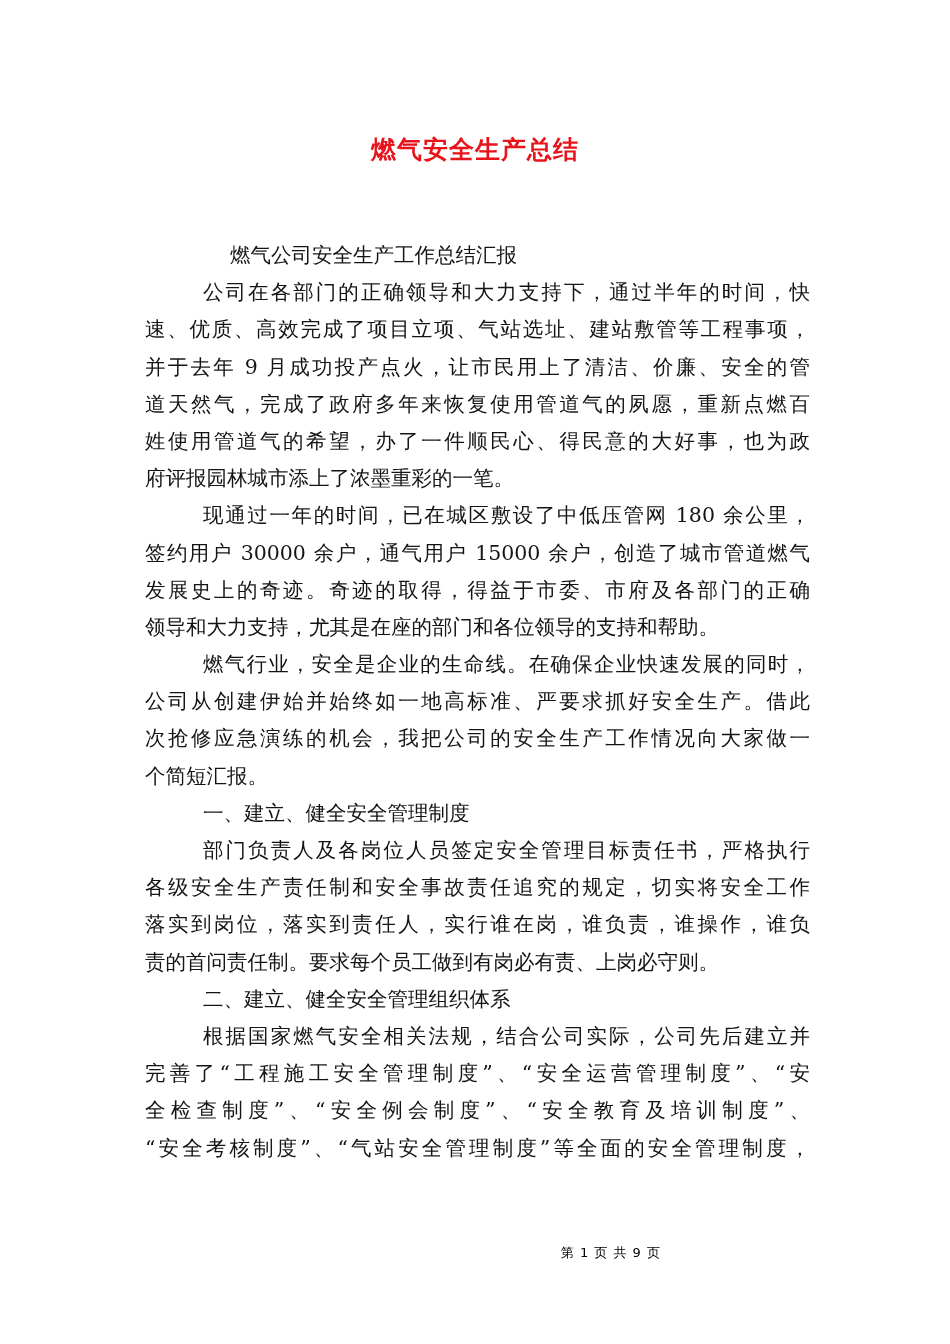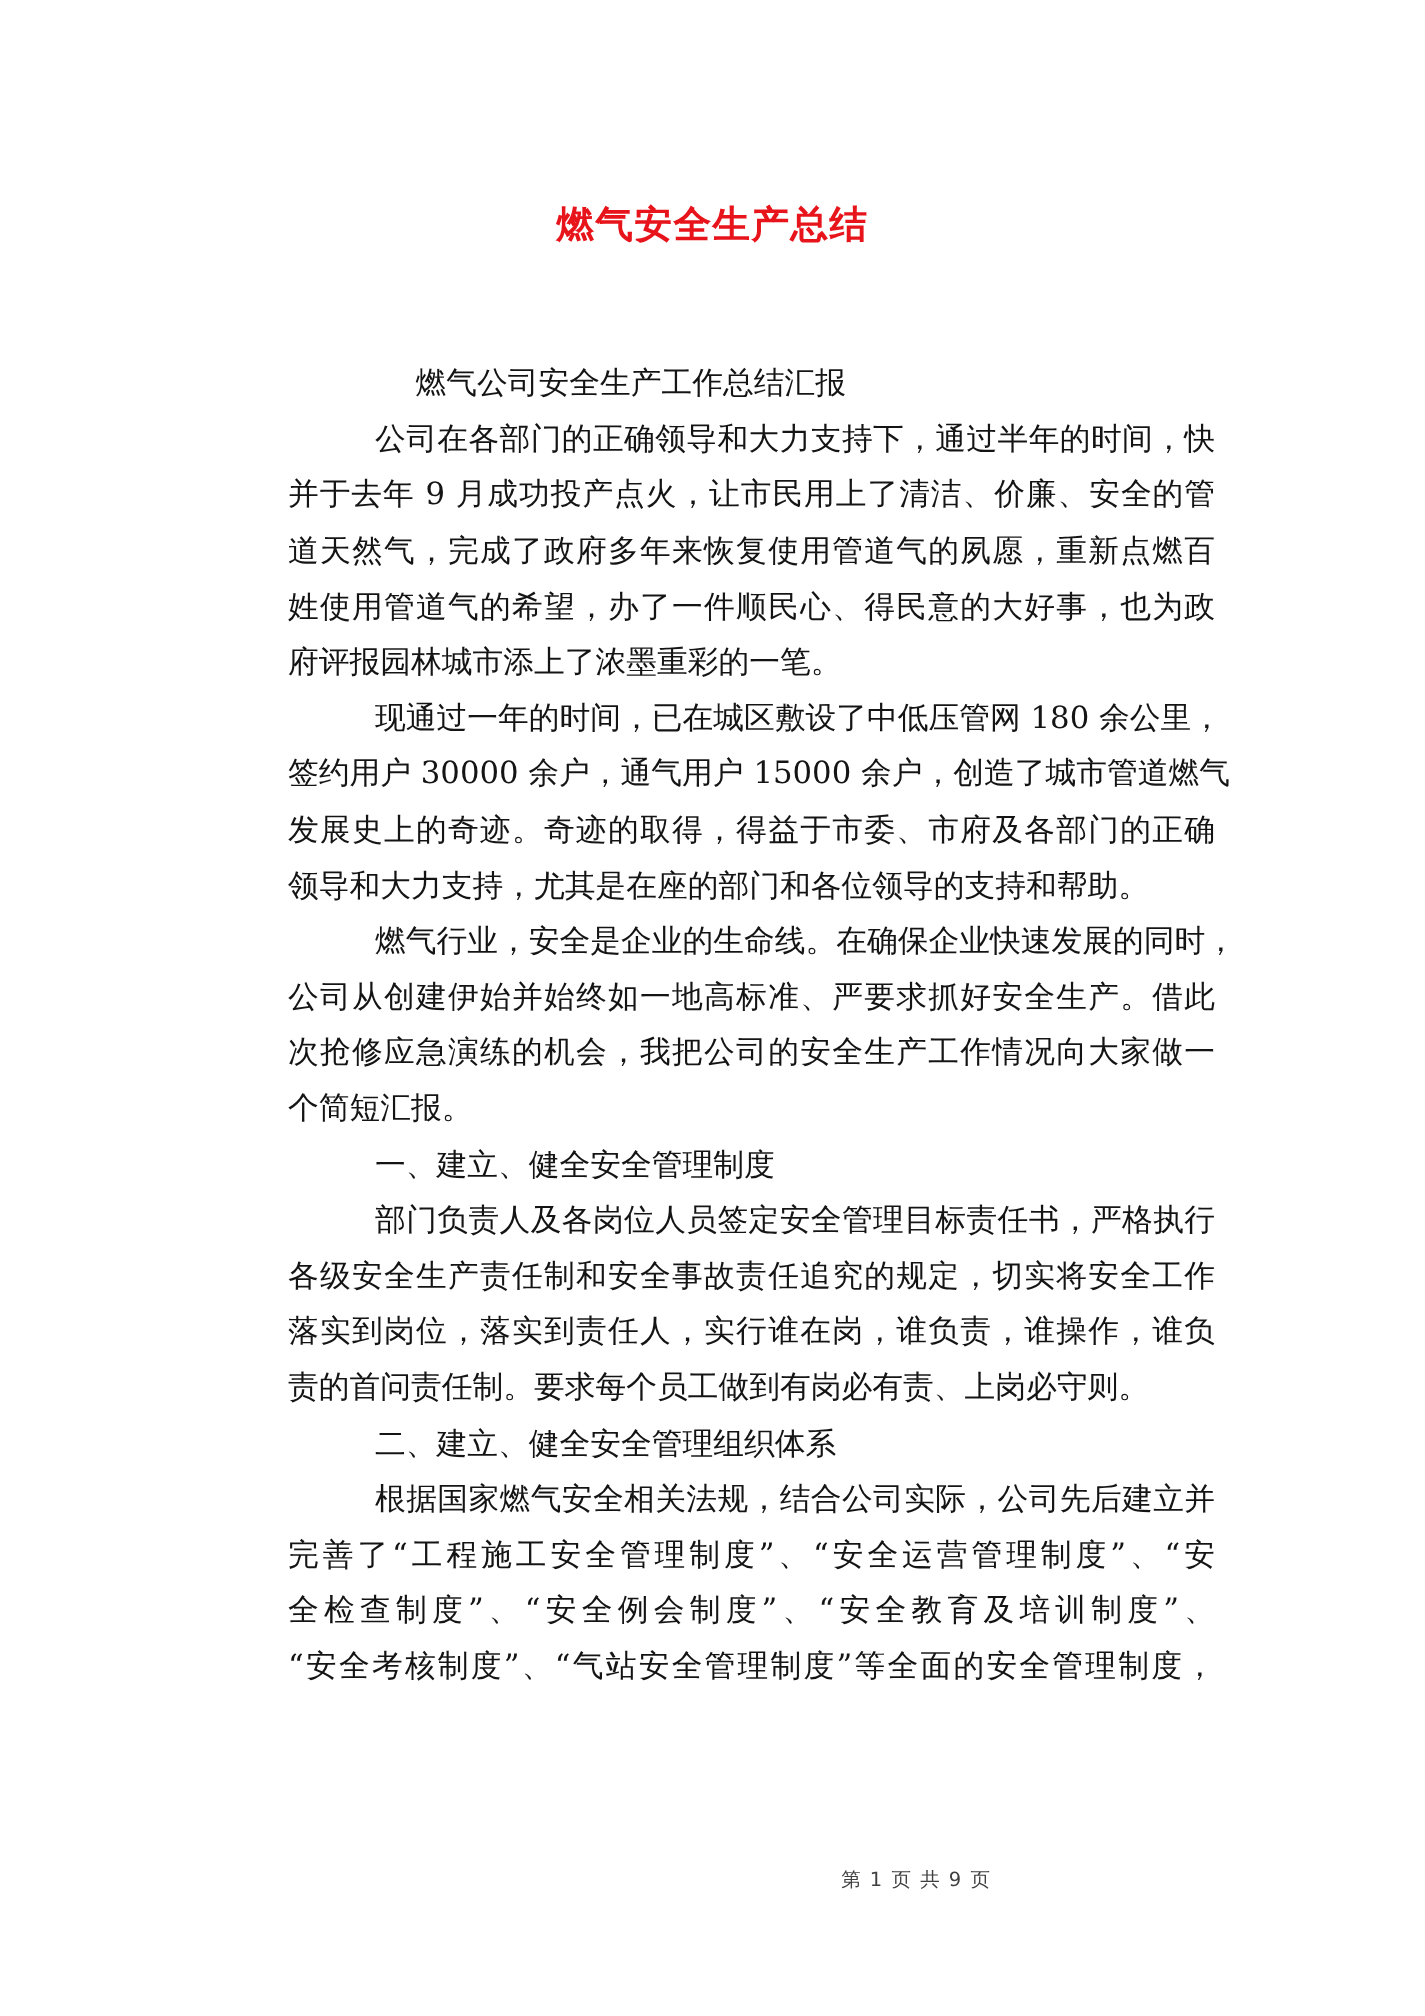--- a/index.html
+++ b/index.html
@@ -43,51 +43,51 @@
       top: 237px;
     }
     .line {
       height: 37.2px;
       line-height: 37.2px;
       font-size: 20.5px;
       white-space: nowrap;
       text-align: justify;
       text-align-last: justify;
       color: #141414;
-      margin-left: 47px;
     }
     .line.last {
       text-align-last: left;
     }
     .line.indent-sub {
       padding-left: 85px;
       text-align-last: left;
     }
     .line.indent {
       padding-left: 58px;
     }
     .footer {
       position: absolute;
       top: 1244px;
       right: 145px;
       font-family: "DejaVu Sans", "Liberation Sans", sans-serif;
       font-size: 13px;
-      color: #404040;
+      color: #000000;
       letter-spacing: 1px;
     }
   </style>
 </head>
 <body>
 
 <div class="page">
   <div class="title">燃气安全生产总结</div>
 
   <div class="body-text">
     <div class="line indent-sub">燃气公司安全生产工作总结汇报</div>
     <div class="line indent">公司在各部门的正确领导和大力支持下，通过半年的时间，快</div>
+    <div class="line">速、优质、高效完成了项目立项、气站选址、建站敷管等工程事项，</div>
     <div class="line">并于去年 9 月成功投产点火，让市民用上了清洁、价廉、安全的管</div>
     <div class="line">道天然气，完成了政府多年来恢复使用管道气的夙愿，重新点燃百</div>
     <div class="line">姓使用管道气的希望，办了一件顺民心、得民意的大好事，也为政</div>
     <div class="line last">府评报园林城市添上了浓墨重彩的一笔。</div>
     <div class="line indent">现通过一年的时间，已在城区敷设了中低压管网 180 余公里，</div>
     <div class="line">签约用户 30000 余户，通气用户 15000 余户，创造了城市管道燃气</div>
     <div class="line">发展史上的奇迹。奇迹的取得，得益于市委、市府及各部门的正确</div>
     <div class="line last">领导和大力支持，尤其是在座的部门和各位领导的支持和帮助。</div>
     <div class="line indent">燃气行业，安全是企业的生命线。在确保企业快速发展的同时，</div>
     <div class="line">公司从创建伊始并始终如一地高标准、严要求抓好安全生产。借此</div>

